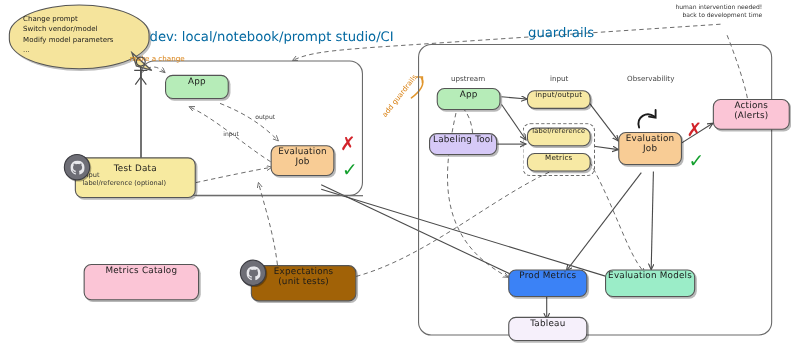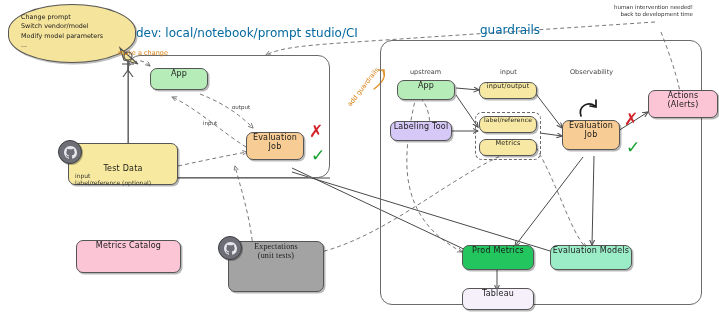--- a/index.html
+++ b/index.html
@@ -131,42 +131,42 @@
     <span class="t">App</span>
   </div>
 
   <div class="node" style="left:246px;top:132px;width:58px;height:28px;background:#f8cc95;">
     <span class="t">Evaluation</span>
     <span class="t">Job</span>
   </div>
   <div class="mark x" style="left:309px;top:123px;">✗</div>
   <div class="mark v" style="left:311px;top:147px;">✓</div>
 
-  <div class="node" style="left:68px;top:143px;width:110px;height:37px;background:#f7eaa0;align-items:flex-start;justify-content:flex-start;padding:20px 6px;">
+  <div class="node" style="left:68px;top:143px;width:110px;height:37px;background:#f7eaa0;align-items:flex-start;justify-content:flex-start;padding:4px 6px;">
     <span class="t" style="width:100%;text-align:center;">Test Data</span>
     <span class="s" style="align-self:flex-start;">input</span>
     <span class="s" style="align-self:flex-start;">label/reference (optional)</span>
   </div>
   <div class="gh" style="left:58px;top:140px;">
     <svg viewBox="0 0 16 16">
       <path fill="#e8e8ec" d="M8 0C3.58 0 0 3.58 0 8c0 3.54 2.29 6.53 5.47 7.59.4.07.55-.17.55-.38
         0-.19-.01-.82-.01-1.49-2.01.37-2.53-.49-2.69-.94-.09-.23-.48-.94-.82-1.13-.28-.15-.68-.52-.01-.53.63-.01
         1.08.58 1.23.82.72 1.21 1.87.87 2.33.66.07-.52.28-.87.51-1.07-1.78-.2-3.64-.89-3.64-3.95
         0-.87.31-1.59.82-2.15-.08-.2-.36-1.02.08-2.12 0 0 .67-.21 2.2.82a7.4 7.4 0 0 1 2-.27c.68 0
         1.36.09 2 .27 1.53-1.04 2.2-.82 2.2-.82.44 1.1.16 1.92.08 2.12.51.56.82 1.27.82 2.15 0
         3.07-1.87 3.75-3.65 3.95.29.25.54.73.54 1.48 0 1.07-.01 1.93-.01 2.2 0 .21.15.46.55.38A8.01
         8.01 0 0 0 16 8c0-4.42-3.58-8-8-8z"></path>
     </svg>
   </div>
 
   <div class="node" style="left:76px;top:240px;width:105px;height:33px;background:#fbc5d6;">
     <span class="t">Metrics Catalog</span>
   </div>
 
-  <div class="node" style="left:228px;top:241px;width:96px;height:51px;background:#a3a3a3;font-family:Liberation Serif, serif;">
+  <div class="node" style="left:228px;top:241px;width:96px;height:33px;background:#a16207;">
     <span class="t">Expectations</span>
     <span class="t">(unit tests)</span>
   </div>
   <div class="gh" style="left:218px;top:236px;">
     <svg viewBox="0 0 16 16">
       <path fill="#e8e8ec" d="M8 0C3.58 0 0 3.58 0 8c0 3.54 2.29 6.53 5.47 7.59.4.07.55-.17.55-.38
         0-.19-.01-.82-.01-1.49-2.01.37-2.53-.49-2.69-.94-.09-.23-.48-.94-.82-1.13-.28-.15-.68-.52-.01-.53.63-.01
         1.08.58 1.23.82.72 1.21 1.87.87 2.33.66.07-.52.28-.87.51-1.07-1.78-.2-3.64-.89-3.64-3.95
         0-.87.31-1.59.82-2.15-.08-.2-.36-1.02.08-2.12 0 0 .67-.21 2.2.82a7.4 7.4 0 0 1 2-.27c.68 0
         1.36.09 2 .27 1.53-1.04 2.2-.82 2.2-.82.44 1.1.16 1.92.08 2.12.51.56.82 1.27.82 2.15 0
@@ -207,21 +207,21 @@
     <span class="t">Job</span>
   </div>
   <div class="mark x" style="left:624px;top:111px;">✗</div>
   <div class="mark v" style="left:626px;top:139px;">✓</div>
 
   <div class="node" style="left:648px;top:90px;width:70px;height:28px;background:#fbc5d6;">
     <span class="t">Actions</span>
     <span class="t">(Alerts)</span>
   </div>
 
-  <div class="node" style="left:462px;top:245px;width:72px;height:25px;background:#22c55e;">
+  <div class="node" style="left:462px;top:245px;width:72px;height:25px;background:#3b82f6;">
     <span class="t">Prod Metrics</span>
   </div>
 
   <div class="node" style="left:462px;top:288px;width:72px;height:22px;background:#f6f0fb;">
     <span class="t">Tableau</span>
   </div>
 
   <div class="node" style="left:550px;top:245px;width:82px;height:25px;background:#9bedc8;">
     <span class="t">Evaluation Models</span>
   </div>

